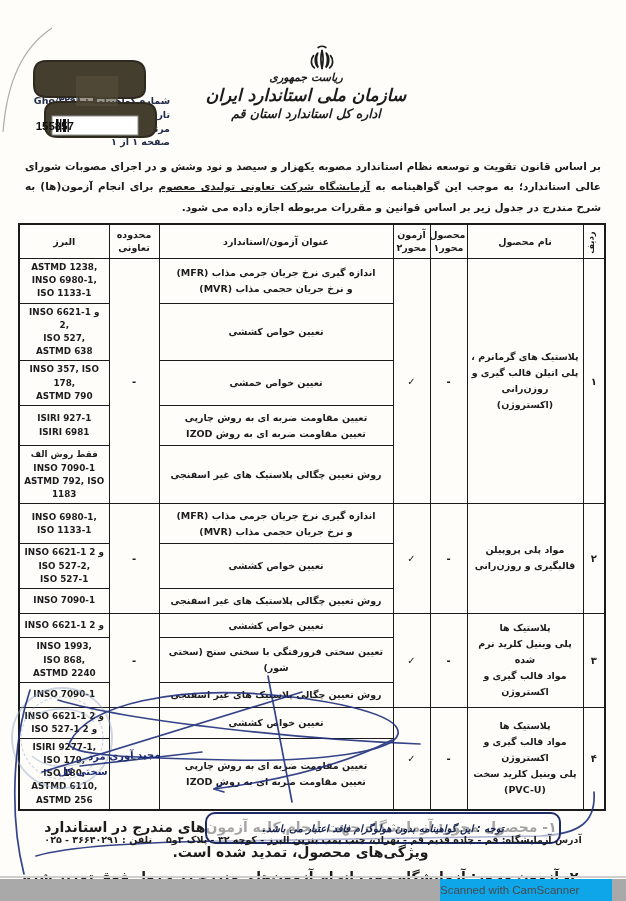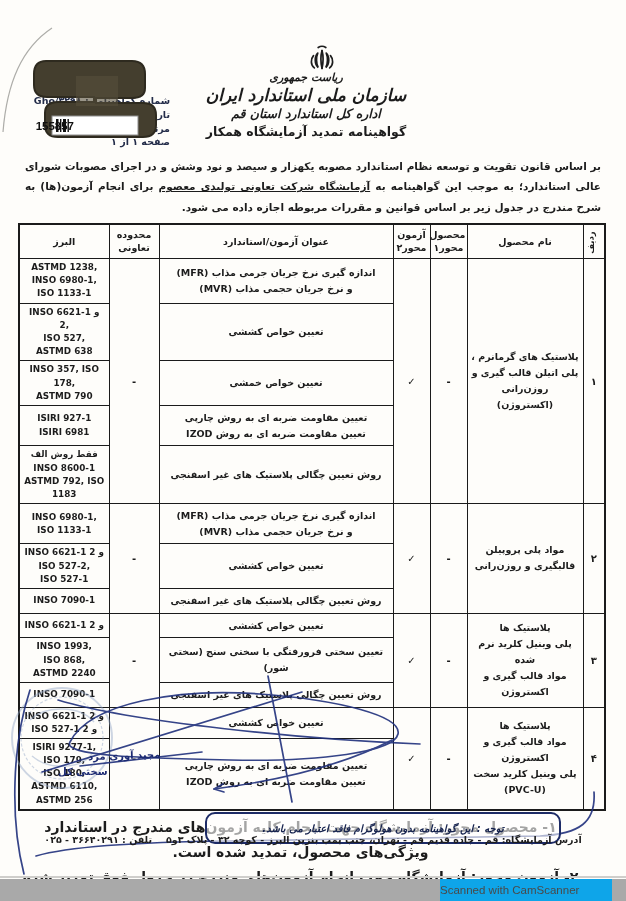--- a/index.html
+++ b/index.html
@@ -79,21 +79,20 @@
         <path d="M10,16 C6.5,20 6.5,27 11,30.5"></path>
         <path d="M30,16 C33.5,20 33.5,27 29,30.5"></path>
         <path d="M15.5,6.5 Q20,3.5 24.5,6.5"></path>
       </g>
     </svg>
 
     <div class="org-block">
       <div class="org-1">ریاست جمهوری</div>
       <div class="org-2">سازمان ملی استاندارد ایران</div>
       <div class="org-3">اداره کل استاندارد استان قم</div>
-      <div class="doc-title">گواهینامه تمدید آزمایشگاه همکار</div>
     </div>
 
     <div class="cert-fields">
         <div class="cert-field"><span class="f-label">شماره گواهینامه : </span><span class="f-value" dir="ltr">Gho/۳۲۹۸</span></div>
         <div class="cert-field"><span class="f-label">تاریخ تمدید : </span><span class="f-value" dir="ltr">۱۴۰۰/۰۲/۲۶</span></div>
         <div class="cert-field"><span class="f-label">مرتبه تمدید: </span><span class="f-value" dir="ltr">چهارم</span></div>
         <div class="cert-field"><span class="f-label">صفحه ۱ از ۱</span></div>
       </div>
 
     <svg class="hologram" viewBox="0 0 160 88">
@@ -167,21 +166,21 @@
 ASTMD 790</td>
         </tr>
         <tr>
           <td class="c-title">تعیین مقاومت ضربه ای به روش چارپی
 تعیین مقاومت ضربه ای به روش IZOD</td>
           <td class="c-ref">ISIRI 927-1
 ISIRI 6981</td>
         </tr>
         <tr>
           <td class="c-title">روش تعیین چگالی پلاستیک های غیر اسفنجی</td>
-          <td class="c-ref">فقط روش الف INSO 8600-1
+          <td class="c-ref">فقط روش الف INSO 7090-1
 ASTMD 792, ISO 1183</td>
         </tr>
         <tr>
           <td class="c-no" rowspan="3">۲</td>
           <td class="c-product" rowspan="3">مواد پلی پروپیلن
 قالبگیری و روزن‌رانی</td>
           <td class="c-mid" rowspan="3">-</td>
           <td class="c-mid" rowspan="3">✓</td>
           <td class="c-title">اندازه گیری نرخ جریان جرمی مذاب (MFR)
 و نرخ جریان حجمی مذاب (MVR)</td>

